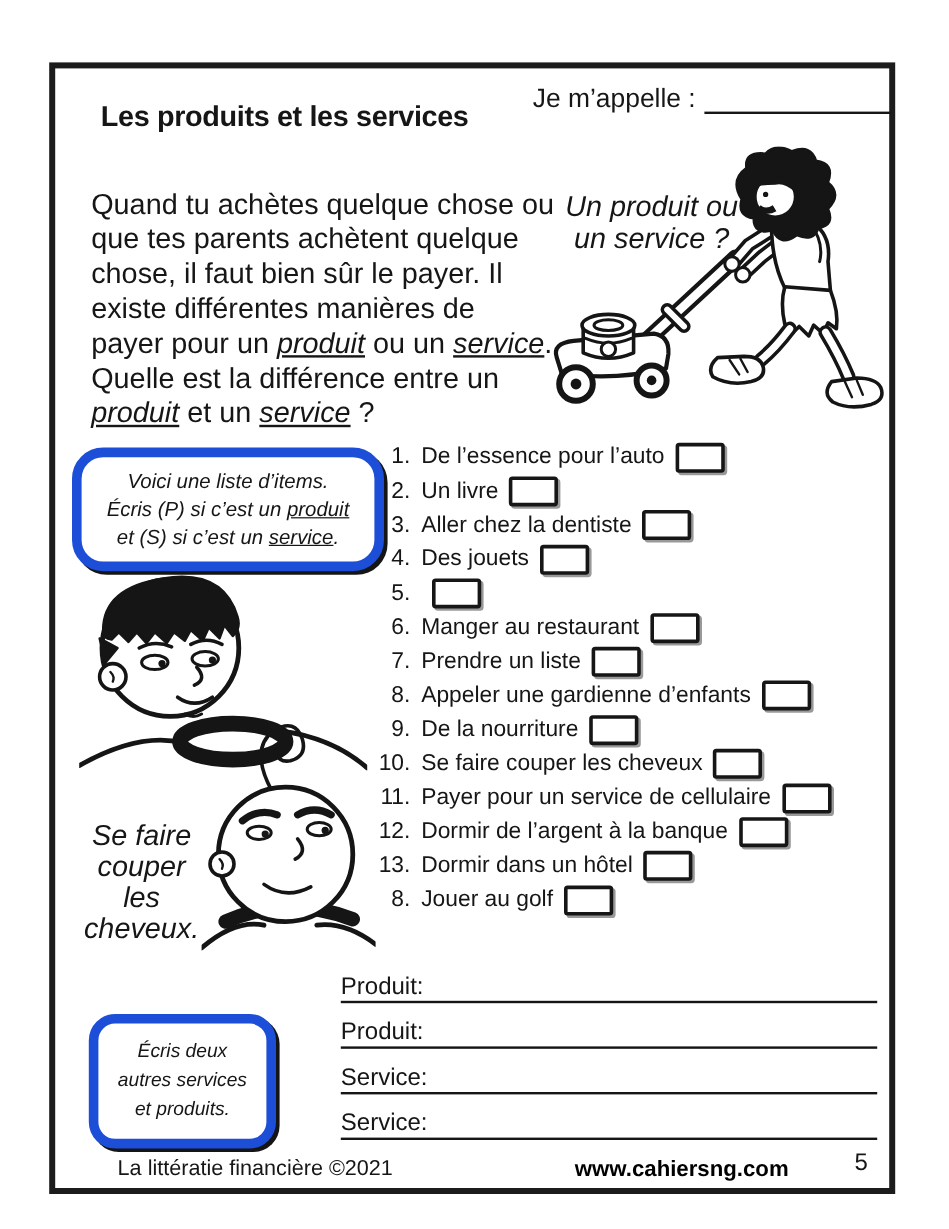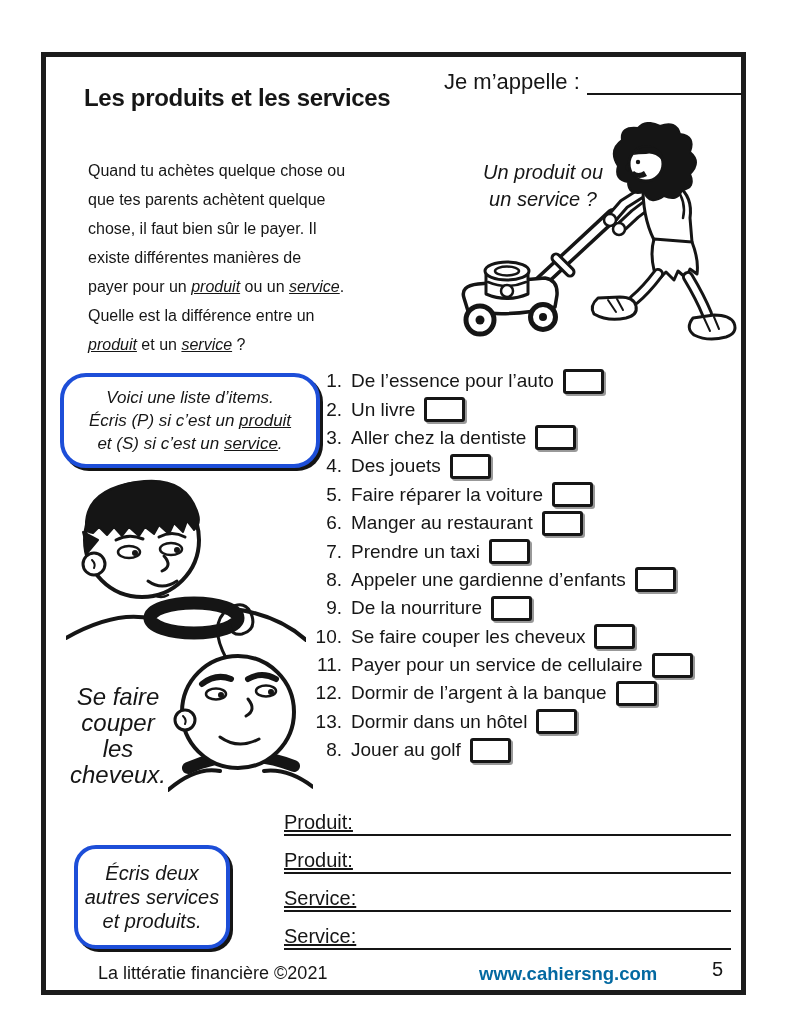--- a/index.html
+++ b/index.html
@@ -10,44 +10,44 @@
   .abs{position:absolute;}
   .pre{white-space:pre-line;}
   .seg-u{text-decoration:underline;}
   .seg-em{font-style:italic;text-decoration:underline;}
 
   .title{left:84px;top:72px;font-size:24px;font-weight:bold;letter-spacing:-0.3px;}
   .name-row{left:444px;top:57px;font-size:22px;display:flex;align-items:center;}
   .name-underline{display:inline-block;width:155px;height:24px;
                   border-bottom:2.5px solid #161616;margin-left:7px;}
 
-  .intro{left:88px;top:144px;width:402px;font-size:16px;line-height:29px;}
+  .intro{left:76px;top:144px;width:402px;font-size:24px;line-height:29px;}
   .question{left:448px;top:147px;width:190px;text-align:center;
-            font-style:italic;font-size:20px;line-height:27px;}
-
-  .bubble{border:4px solid #1d4ed8;border-radius:26px;background:#fff;
+            font-style:italic;font-size:24px;line-height:27px;}
+
+  .bubble{border:8px solid #1d4ed8;border-radius:26px;background:#fff;
           box-shadow:3px 3px 0 #151515;text-align:center;font-style:italic;
           box-sizing:border-box;}
   .bubble1{left:60px;top:361px;width:260px;padding:9px 6px;font-size:17px;line-height:23px;}
-  .bubble2{left:74px;top:833px;width:156px;padding:12px 4px;font-size:20px;line-height:24px;border-radius:22px;}
+  .bubble2{left:74px;top:833px;width:156px;padding:12px 4px;font-size:16px;line-height:24px;border-radius:22px;}
 
   .list{left:300px;top:355px;}
   .lrow{display:flex;align-items:center;height:28.4px;font-size:19px;}
   .num{width:42px;text-align:right;margin-right:9px;flex:none;}
   .abox{width:35px;height:19px;border:3px solid #161616;border-radius:3px;
         margin-left:9px;flex:none;background:#fff;box-shadow:2px 2px 0 rgba(0,0,0,0.4);
         font-size:15px;text-align:center;}
 
   .haircut-caption{left:58px;top:672px;width:120px;text-align:center;
                    font-style:italic;font-size:24px;line-height:26px;}
 
   .write-lines{left:284px;top:795px;width:447px;}
   .wrow{height:27px;border-bottom:2.5px solid #151515;margin-bottom:9px;
         font-size:20px;display:flex;align-items:flex-end;}
-  .wlabel{text-decoration:underline;}
+  .wlabel{}
 
   .footer-copy{left:98px;top:951px;font-size:18px;text-align:right;}
   .footer-site{left:479px;top:951px;font-size:18.5px;font-weight:bold;cursor:pointer;}
   .footer-page{left:712px;top:946px;font-size:20px;}
 
   svg{display:block;}
   .illus{pointer-events:none;}
 </style>
 </head>
 <body>
@@ -147,31 +147,30 @@
         <span>Aller chez la dentiste</span>
         <span class="abox"></span>
       </div>
       <div class="lrow">
         <span class="num">4.</span>
         <span>Des jouets</span>
         <span class="abox"></span>
       </div>
       <div class="lrow">
         <span class="num">5.</span>
-        <span>Faire réparer la voiture</span>
         <span class="abox"></span>
       </div>
       <div class="lrow">
         <span class="num">6.</span>
         <span>Manger au restaurant</span>
         <span class="abox"></span>
       </div>
       <div class="lrow">
         <span class="num">7.</span>
-        <span>Prendre un taxi</span>
+        <span>Prendre un liste</span>
         <span class="abox"></span>
       </div>
       <div class="lrow">
         <span class="num">8.</span>
         <span>Appeler une gardienne d’enfants</span>
         <span class="abox"></span>
       </div>
       <div class="lrow">
         <span class="num">9.</span>
         <span>De la nourriture</span>
@@ -272,15 +271,15 @@
         <span class="wlabel">Service:</span>
         <span></span>
       </div>
       <div class="wrow">
         <span class="wlabel">Service:</span>
         <span></span>
       </div>
     </div>
 
   <div class="abs footer-copy">La littératie financière ©2021</div>
-  <div class="abs footer-site" style="color: #0369a1;">www.cahiersng.com</div>
+  <div class="abs footer-site" style="color: #000000;">www.cahiersng.com</div>
   <div class="abs footer-page">5</div>
 </div>
 
 </body></html>

